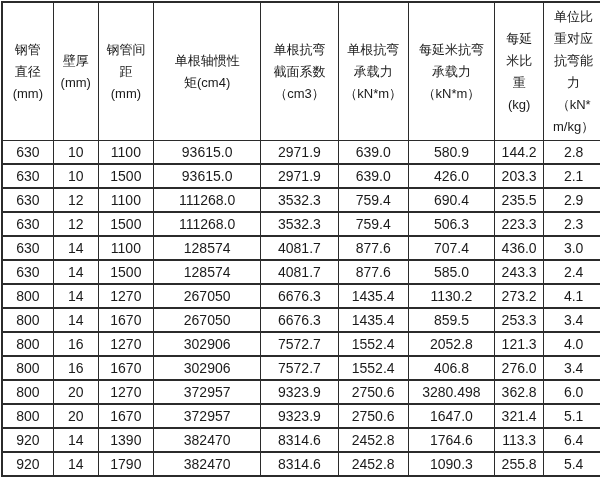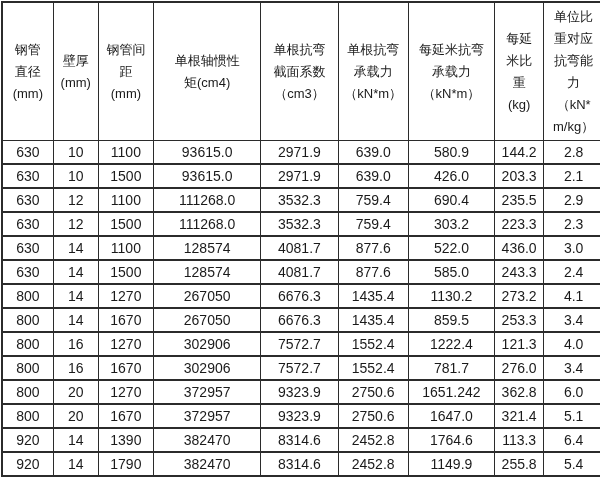--- a/index.html
+++ b/index.html
@@ -131,32 +131,32 @@
           <td>235.5</td>
           <td>2.9</td>
         </tr>
         <tr>
           <td>630</td>
           <td>12</td>
           <td>1500</td>
           <td>111268.0</td>
           <td>3532.3</td>
           <td>759.4</td>
-          <td>303.2</td>
+          <td>506.3</td>
           <td>223.3</td>
           <td>2.3</td>
         </tr>
         <tr>
           <td>630</td>
           <td>14</td>
           <td>1100</td>
           <td>128574</td>
           <td>4081.7</td>
           <td>877.6</td>
-          <td>522.0</td>
+          <td>707.4</td>
           <td>436.0</td>
           <td>3.0</td>
         </tr>
         <tr>
           <td>630</td>
           <td>14</td>
           <td>1500</td>
           <td>128574</td>
           <td>4081.7</td>
           <td>877.6</td>
@@ -186,43 +186,43 @@
           <td>253.3</td>
           <td>3.4</td>
         </tr>
         <tr>
           <td>800</td>
           <td>16</td>
           <td>1270</td>
           <td>302906</td>
           <td>7572.7</td>
           <td>1552.4</td>
-          <td>1222.4</td>
+          <td>2052.8</td>
           <td>121.3</td>
           <td>4.0</td>
         </tr>
         <tr>
           <td>800</td>
           <td>16</td>
           <td>1670</td>
           <td>302906</td>
           <td>7572.7</td>
           <td>1552.4</td>
-          <td>781.7</td>
+          <td>406.8</td>
           <td>276.0</td>
           <td>3.4</td>
         </tr>
         <tr>
           <td>800</td>
           <td>20</td>
           <td>1270</td>
           <td>372957</td>
           <td>9323.9</td>
           <td>2750.6</td>
-          <td>1651.242</td>
+          <td>3280.498</td>
           <td>362.8</td>
           <td>6.0</td>
         </tr>
         <tr>
           <td>800</td>
           <td>20</td>
           <td>1670</td>
           <td>372957</td>
           <td>9323.9</td>
           <td>2750.6</td>
@@ -241,19 +241,19 @@
           <td>113.3</td>
           <td>6.4</td>
         </tr>
         <tr>
           <td>920</td>
           <td>14</td>
           <td>1790</td>
           <td>382470</td>
           <td>8314.6</td>
           <td>2452.8</td>
-          <td>1149.9</td>
+          <td>1090.3</td>
           <td>255.8</td>
           <td>5.4</td>
         </tr>
       </tbody>
   </table>
 </div>
 
 </body></html>

